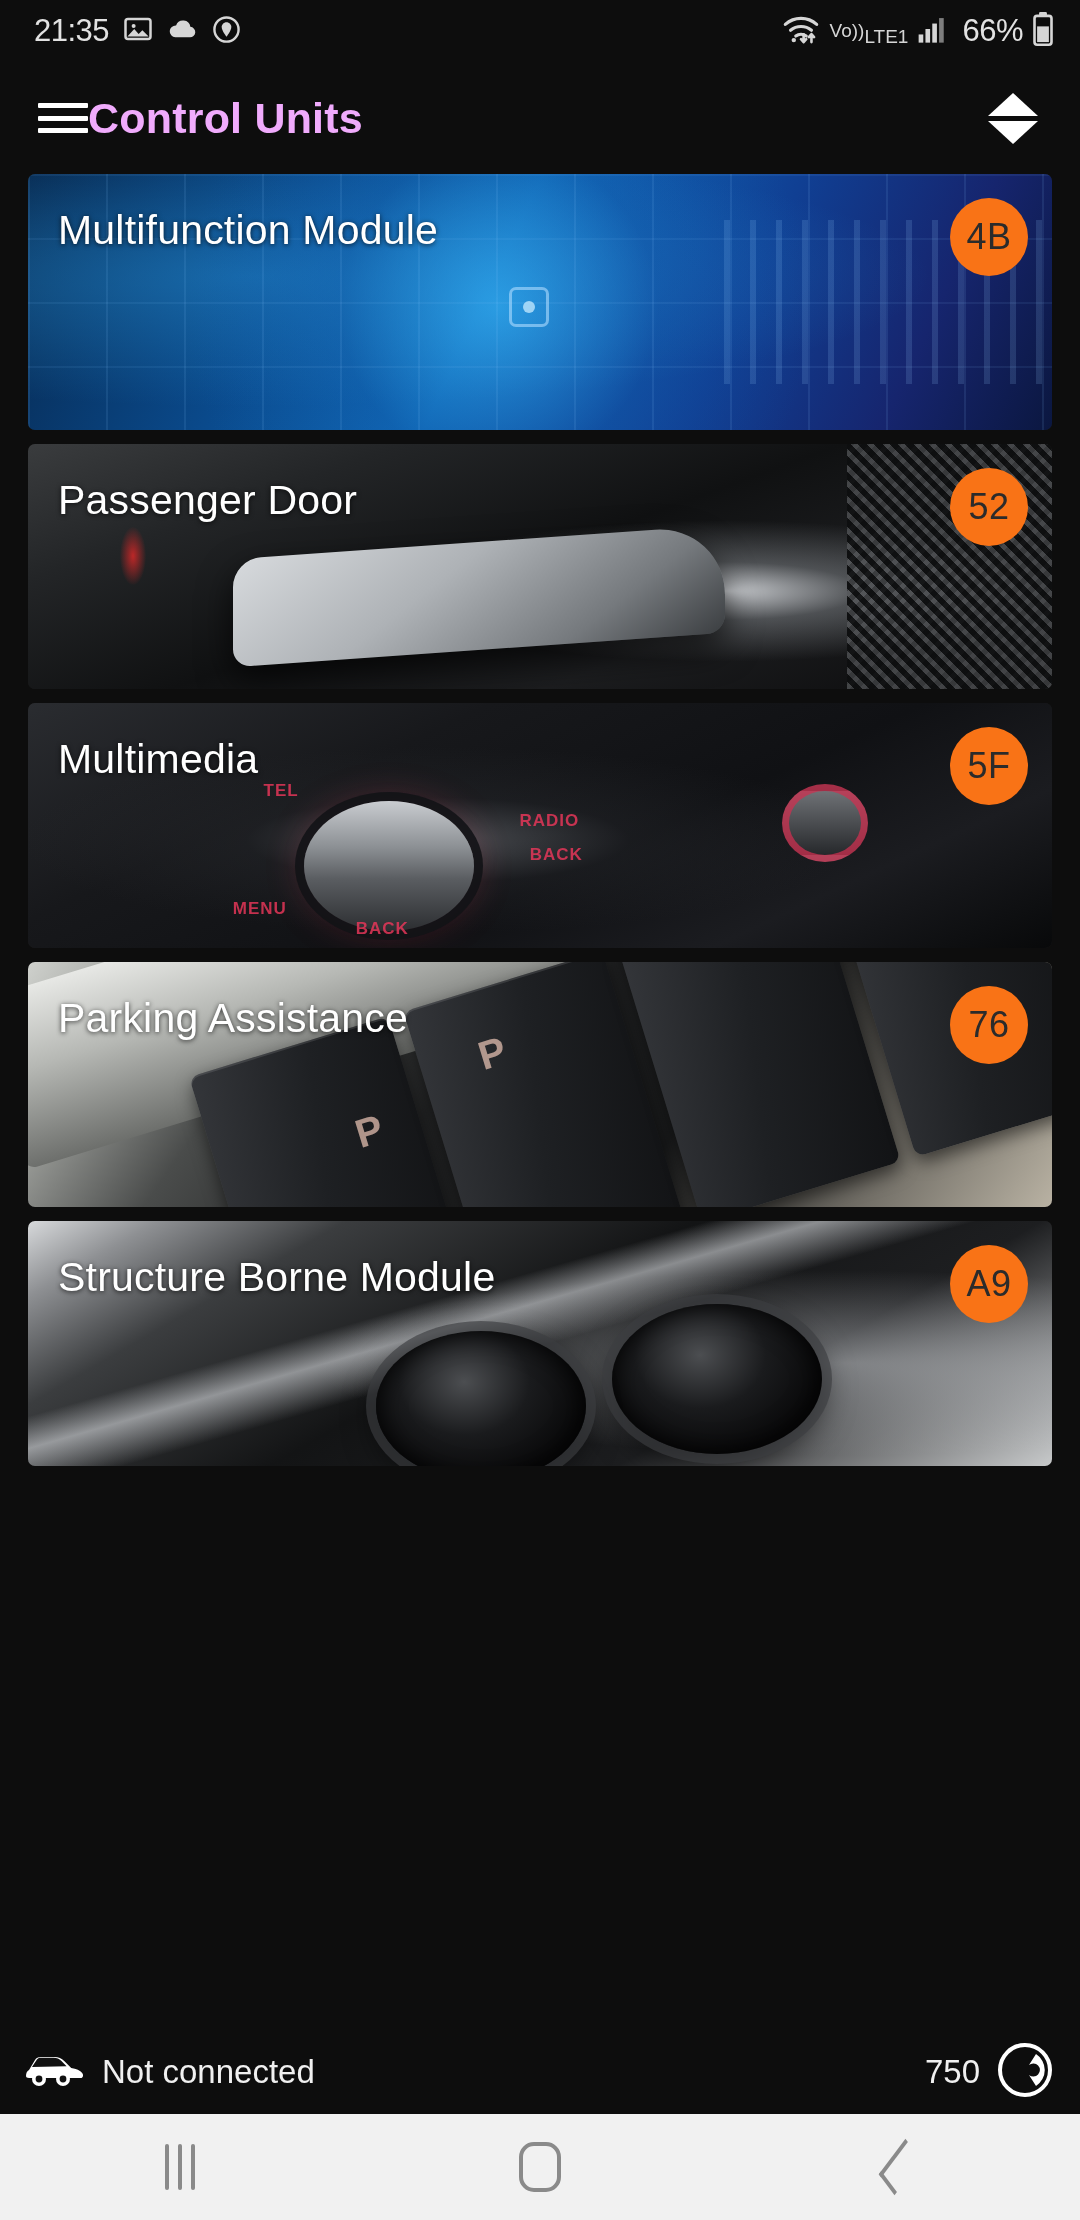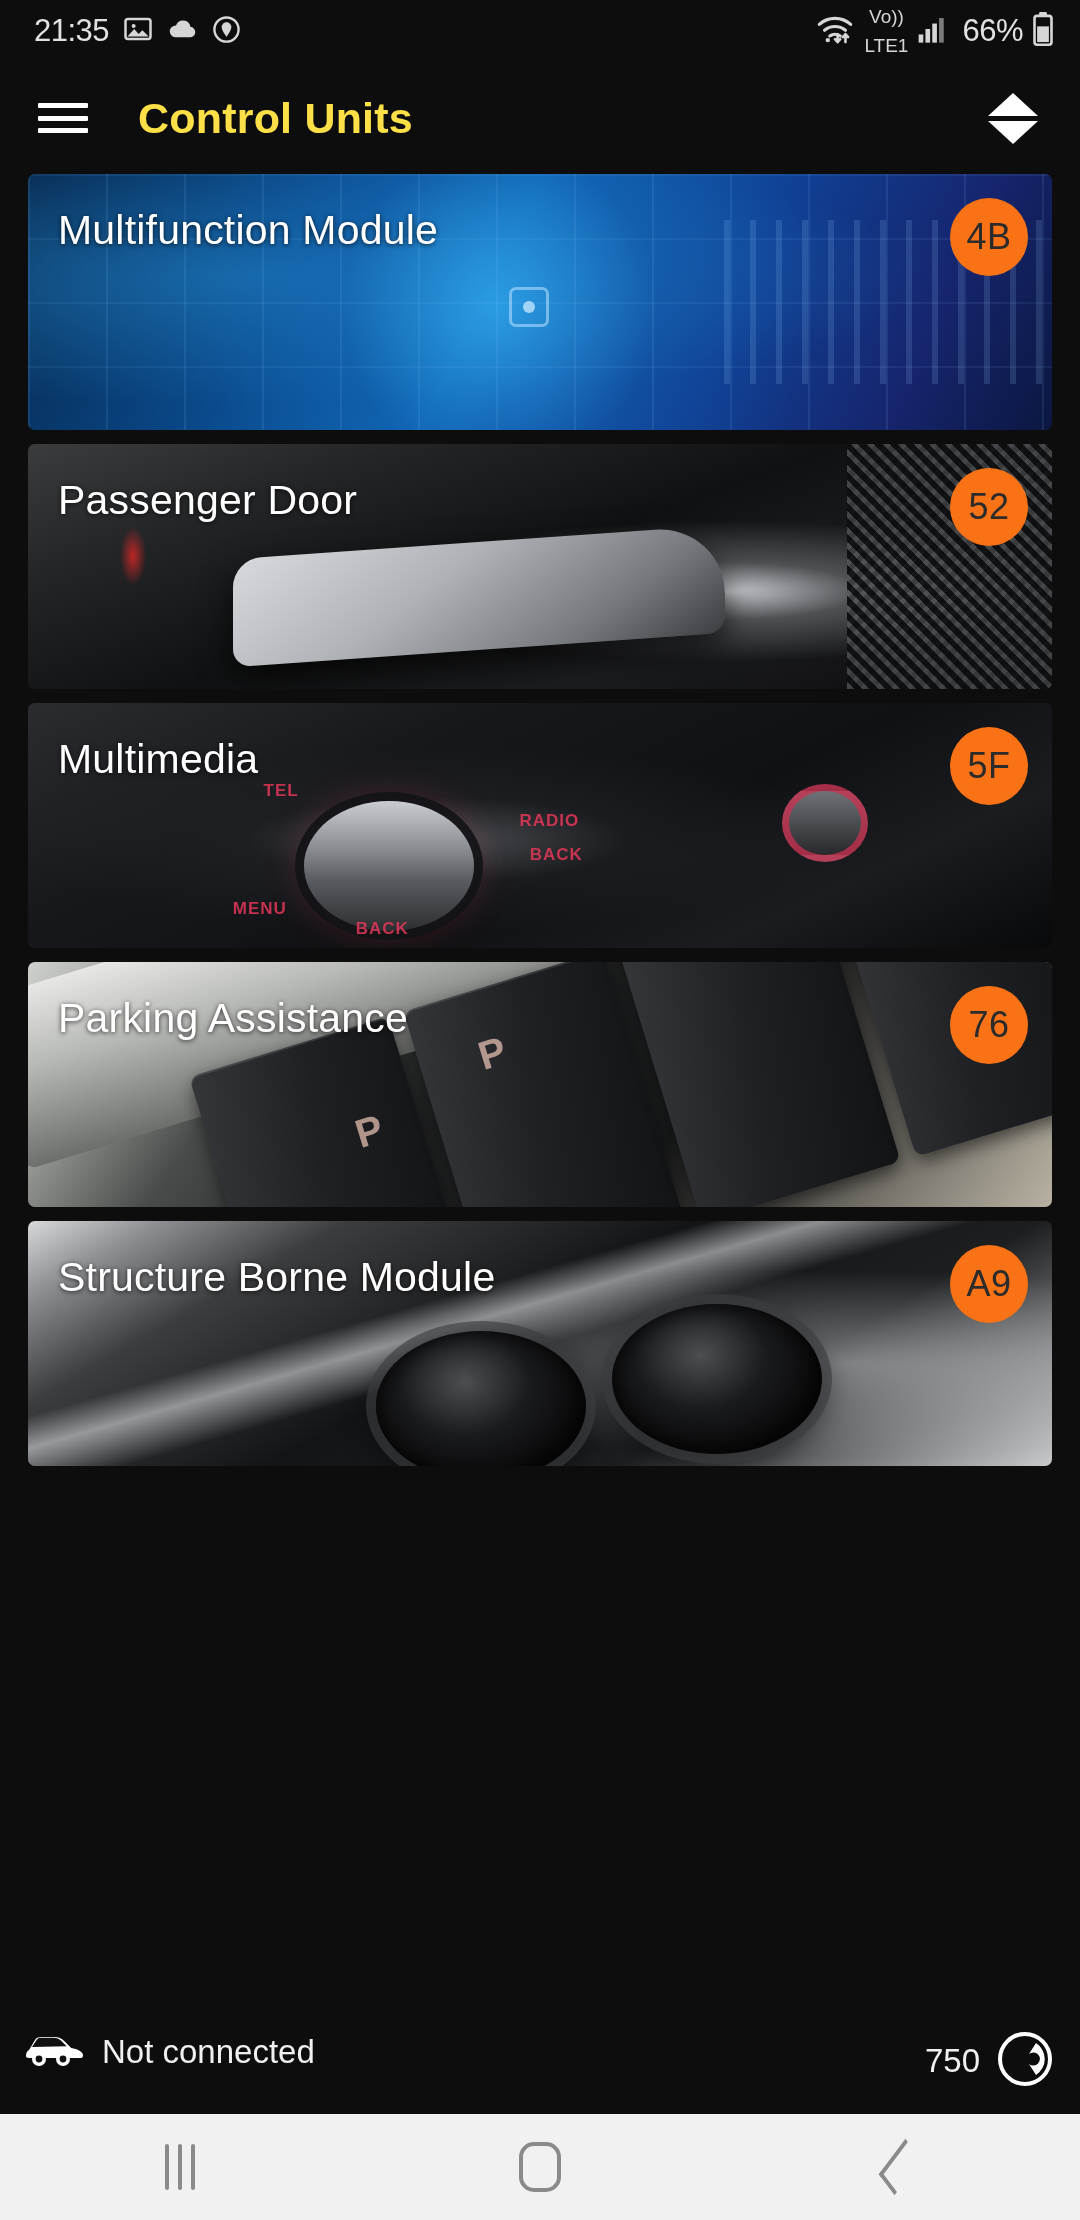--- a/index.html
+++ b/index.html
@@ -37,22 +37,21 @@
     display:flex; align-items:center;
     padding:0 30px 0 38px;
   }
   .hamburger {
     width:50px; height:40px;
     display:flex; flex-direction:column; justify-content:space-between;
     padding:5px 0; cursor:pointer;
   }
   .hamburger span { display:block; height:5px; background:#fff; border-radius:1px; }
   .appbar-title {
-    margin-left:50px;
-    font-size:43px; font-weight:bold; color:#fde047;
+    font-size:43px; font-weight:bold; color:#f0abfc;
     letter-spacing:0.2px;
   }
   .sort-btn {
     margin-left:auto; width:74px; height:74px;
     display:flex; flex-direction:column; align-items:center; justify-content:center;
     gap:5px; cursor:pointer;
   }
   .tri-up {
     width:0; height:0;
     border-left:25px solid transparent;
@@ -227,21 +226,21 @@
   .art-sbs .streak {
     position:absolute; left:-6%; top:18%; width:116%; height:30%;
     transform:rotate(-16deg);
     background:linear-gradient(180deg, rgba(255,255,255,0) 0%, rgba(235,238,242,.55) 42%, rgba(255,255,255,0) 100%);
   }
 
   
   .bottombar {
     flex:0 0 84px; height:84px;
     background:#0d0d0d;
-    display:flex; align-items:flex-start;
+    display:flex; align-items:center;
     padding:0 26px 0 22px;
     color:#efefef;
   }
   .bb-left { display:flex; align-items:center; gap:18px; }
   .bb-text { font-size:33px; color:#f0f0f0; }
   .bb-right { margin-left:auto; display:flex; align-items:center; gap:16px; }
   .bb-count { font-size:33px; color:#f0f0f0; }
 
   
   .navbar {
@@ -291,21 +290,21 @@
       <span class="sb-ico">
         <svg width="40" height="34" viewBox="0 0 30 26">
           <path d="M3 9.5A18 18 0 0 1 27 9.5" fill="none" stroke="#d6d6d6" stroke-width="2.4" stroke-linecap="round"></path>
           <path d="M7 14A12.5 12.5 0 0 1 23 14" fill="none" stroke="#d6d6d6" stroke-width="2.4" stroke-linecap="round"></path>
           <path d="M11 18.4a6.6 6.6 0 0 1 8 0" fill="none" stroke="#d6d6d6" stroke-width="2.4" stroke-linecap="round"></path>
           <circle cx="9.5" cy="21.5" r="1.7" fill="#d6d6d6"></circle>
           <path d="M17 17v6M17 23l-2-2.2M17 23l2-2.2" stroke="#d6d6d6" stroke-width="2" fill="none" stroke-linecap="round"></path>
           <path d="M23 23v-6M23 17l-2 2.2M23 17l2 2.2" stroke="#d6d6d6" stroke-width="2" fill="none" stroke-linecap="round"></path>
         </svg>
       </span>
-      <span class="sb-ico" style="display:flex;flex-direction:column;align-items:center;line-height:0.92;">
+      <span class="sb-ico" style="display:flex;flex-direction:row;align-items:center;line-height:0.92;">
         <span style="font-size:19px;color:#d6d6d6;">Vo))</span>
         <span style="font-size:19px;color:#d6d6d6;margin-top:12px;">LTE1</span>
       </span>
       <span class="sb-ico">
         <svg width="36" height="30" viewBox="0 0 26 22">
           <rect x="1" y="15" width="3.4" height="6" fill="#d6d6d6"></rect>
           <rect x="6" y="11" width="3.4" height="10" fill="#d6d6d6"></rect>
           <rect x="11" y="7" width="3.4" height="14" fill="#d6d6d6"></rect>
           <rect x="16" y="3" width="3.4" height="18" fill="#7d7d7d"></rect>
         </svg>

